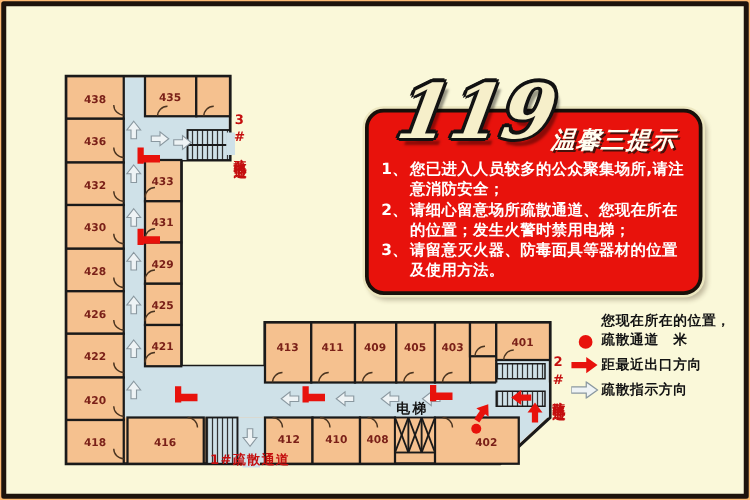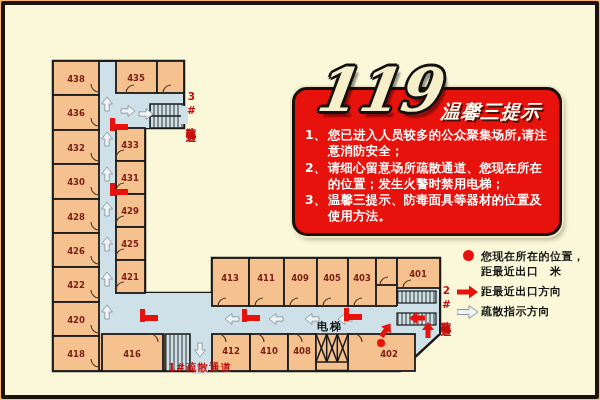--- a/index.html
+++ b/index.html
@@ -29,21 +29,21 @@
         text-shadow:2px 2px 0 #46110b;transform:skewX(-6deg);}
   .tips{position:absolute;left:10px;top:37px;right:6px;}
   .tip{display:flex;color:#ffffff;font-size:12.3px;font-weight:bold;
        line-height:16.3px;letter-spacing:.3px;}
   .tip-num{flex:0 0 23px;}
 
   
   .legend{position:absolute;left:455px;top:249px;width:143px;color:#141414;}
   .lrow{display:flex;margin-bottom:5px;
         font-size:11px;font-weight:bold;letter-spacing:.5px;}
-  .lrow.top{align-items:flex-start;}
+  .lrow.top{align-items:flex-end;}
   .lic{flex:0 0 26px;display:flex;justify-content:center;align-items:center;}
   .ld{width:11px;height:11px;border-radius:50%;background:#e8120c;margin-top:1px;}
   .l2{line-height:15px;}
   .hyd-sw{width:26px;height:9px;background:#e8120c;margin:0 5px;flex:0 0 26px;}
 
   
   .vlab{position:absolute;writing-mode:vertical-rl;text-orientation:upright;
         font-size:10.5px;font-weight:bold;color:#c40f0f;letter-spacing:2px;line-height:1;}
   .hlab{position:absolute;font-size:10.5px;font-weight:bold;color:#c40f0f;letter-spacing:1px;}
 </style>
@@ -296,32 +296,32 @@
       <div class="tip">
         <span class="tip-num">1、</span>
         <span>您已进入人员较多的公众聚集场所,请注意消防安全；</span>
       </div>
       <div class="tip">
         <span class="tip-num">2、</span>
         <span>请细心留意场所疏散通道、您现在所在的位置；发生火警时禁用电梯；</span>
       </div>
       <div class="tip">
         <span class="tip-num">3、</span>
-        <span>温馨三提示、防毒面具等器材的位置及使用方法。</span>
+        <span>请留意灭火器、防毒面具等器材的位置及使用方法。</span>
       </div>
     </div>
   </div>
 
   <div class="legend">
     <div class="lrow top">
       <span class="lic">
           <span class="ld"></span>
         </span>
       <span class="l2"><span>您现在所在的位置，</span><br>
-      <span>距最近出口　米</span></span>
+      <span>疏散通道　米</span></span>
     </div>
     <div class="lrow">
       <span class="lic">
         <svg width="22" height="14" viewBox="0 0 22 14">
             <polygon points="0,4.5 12,4.5 12,0.5 21,7 12,13.5 12,9.5 0,9.5" fill="#e8120c"></polygon>
           </svg>
       </span>
       <span>距最近出口方向</span>
     </div>
     <div class="lrow">

